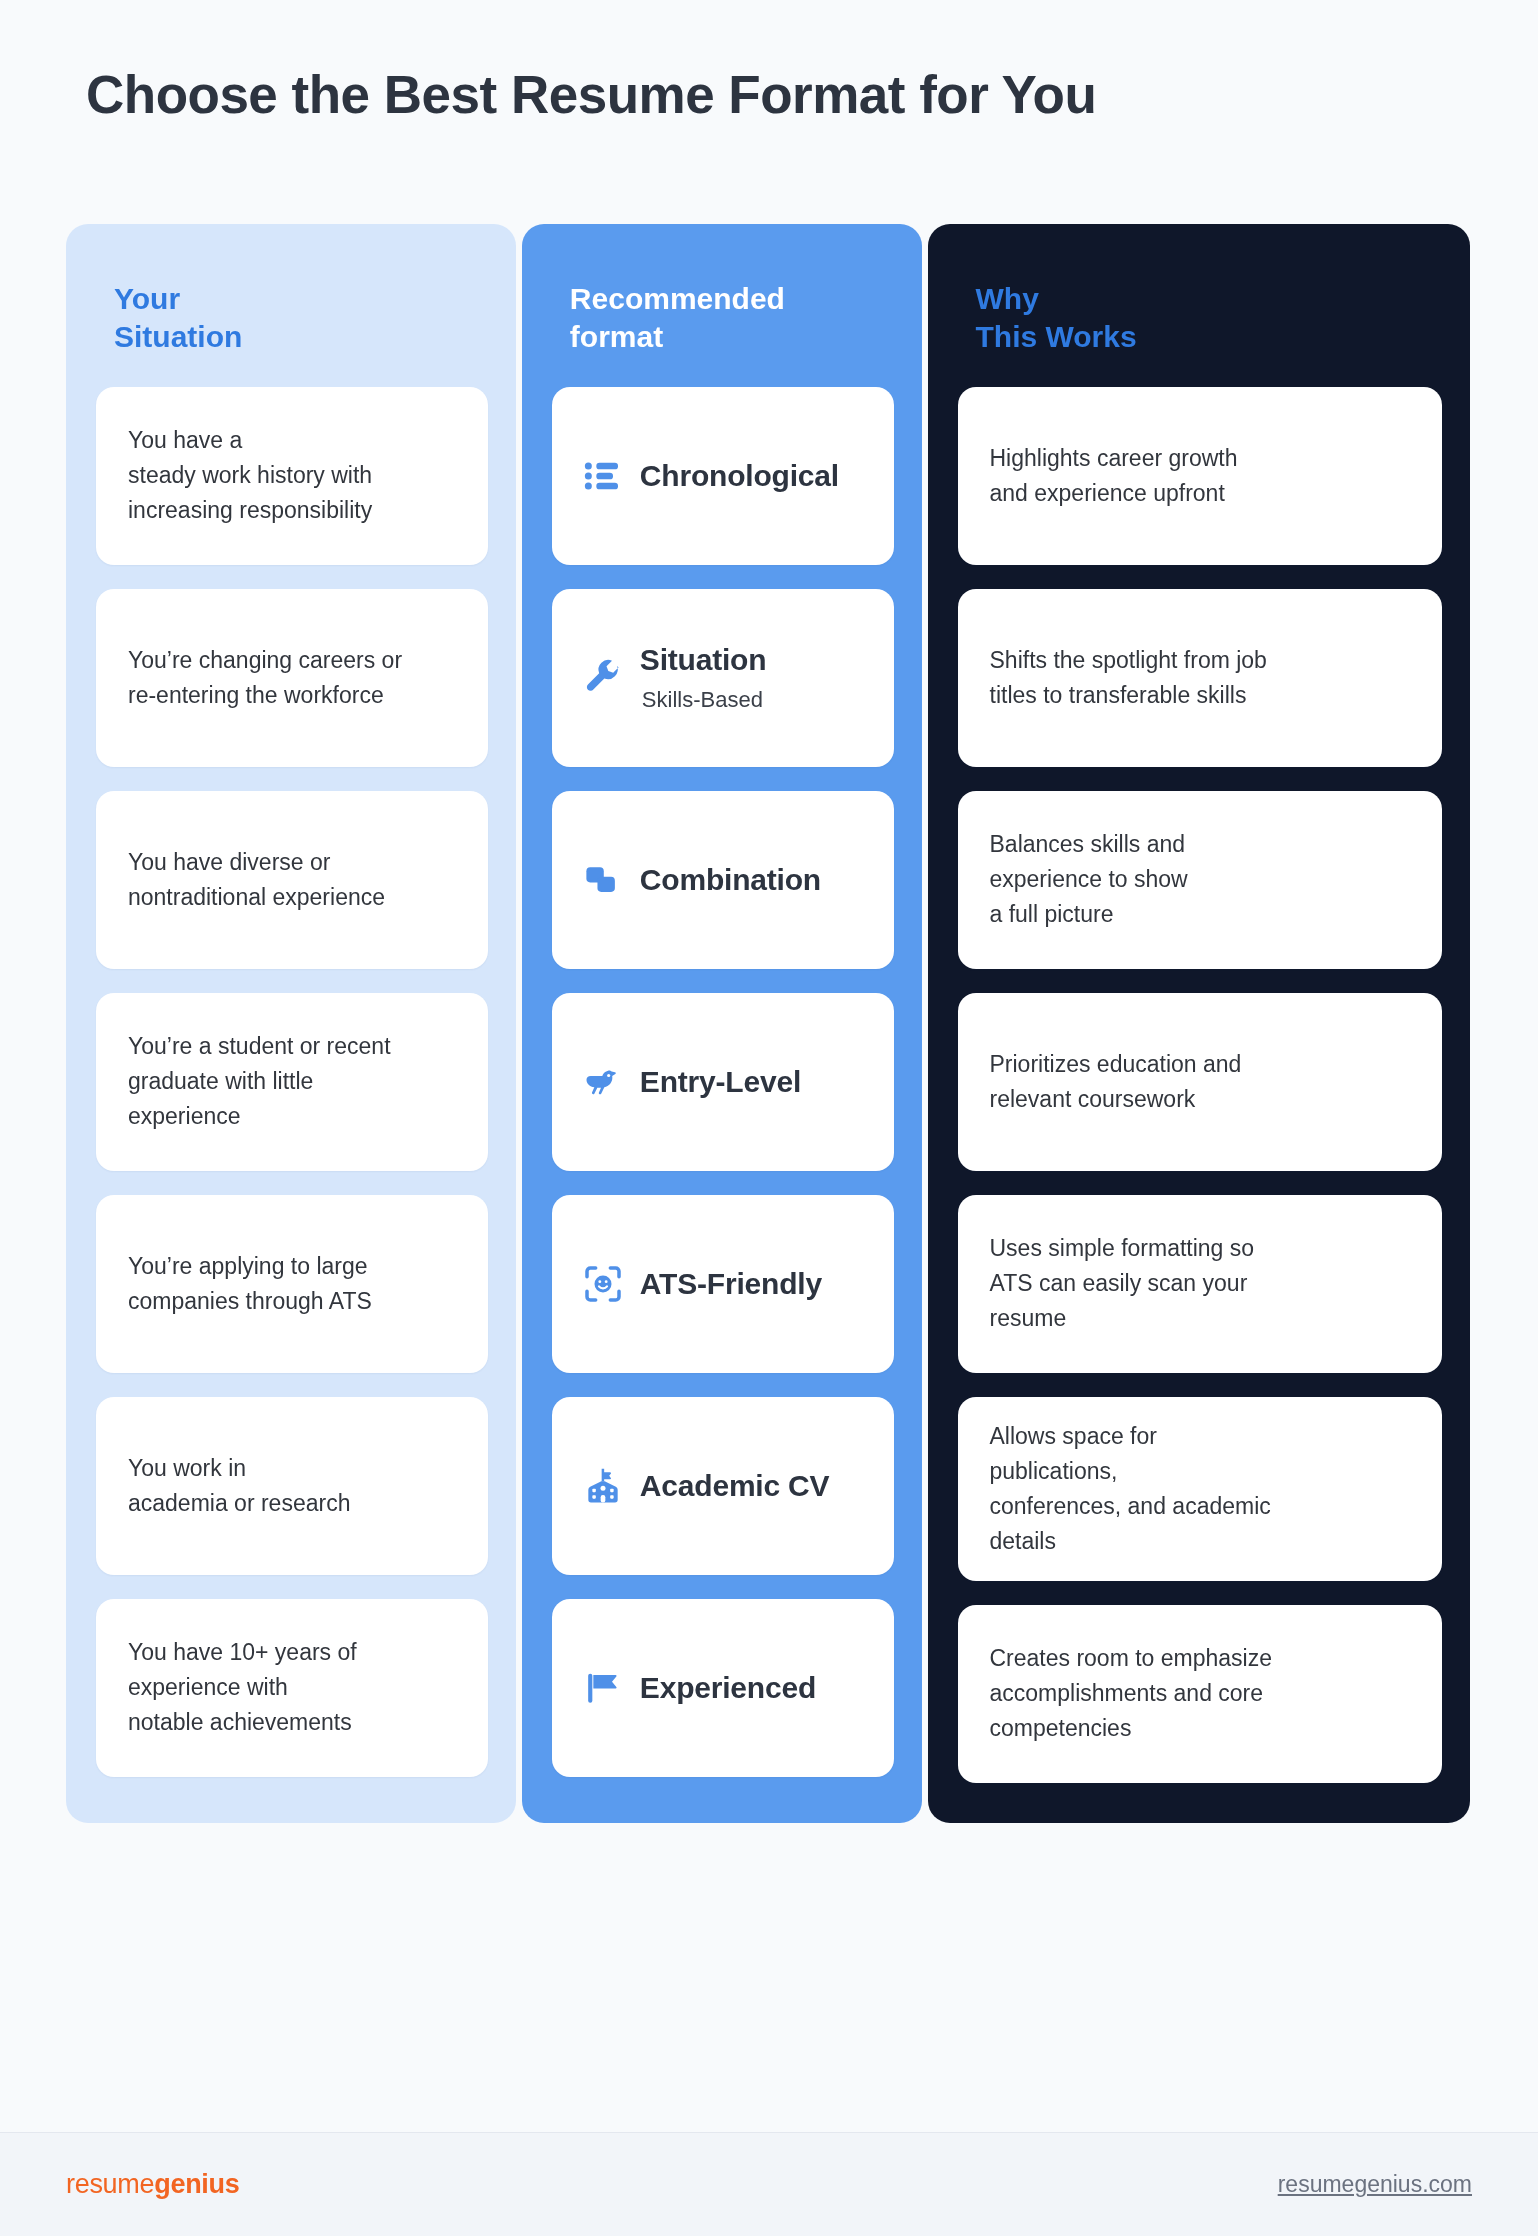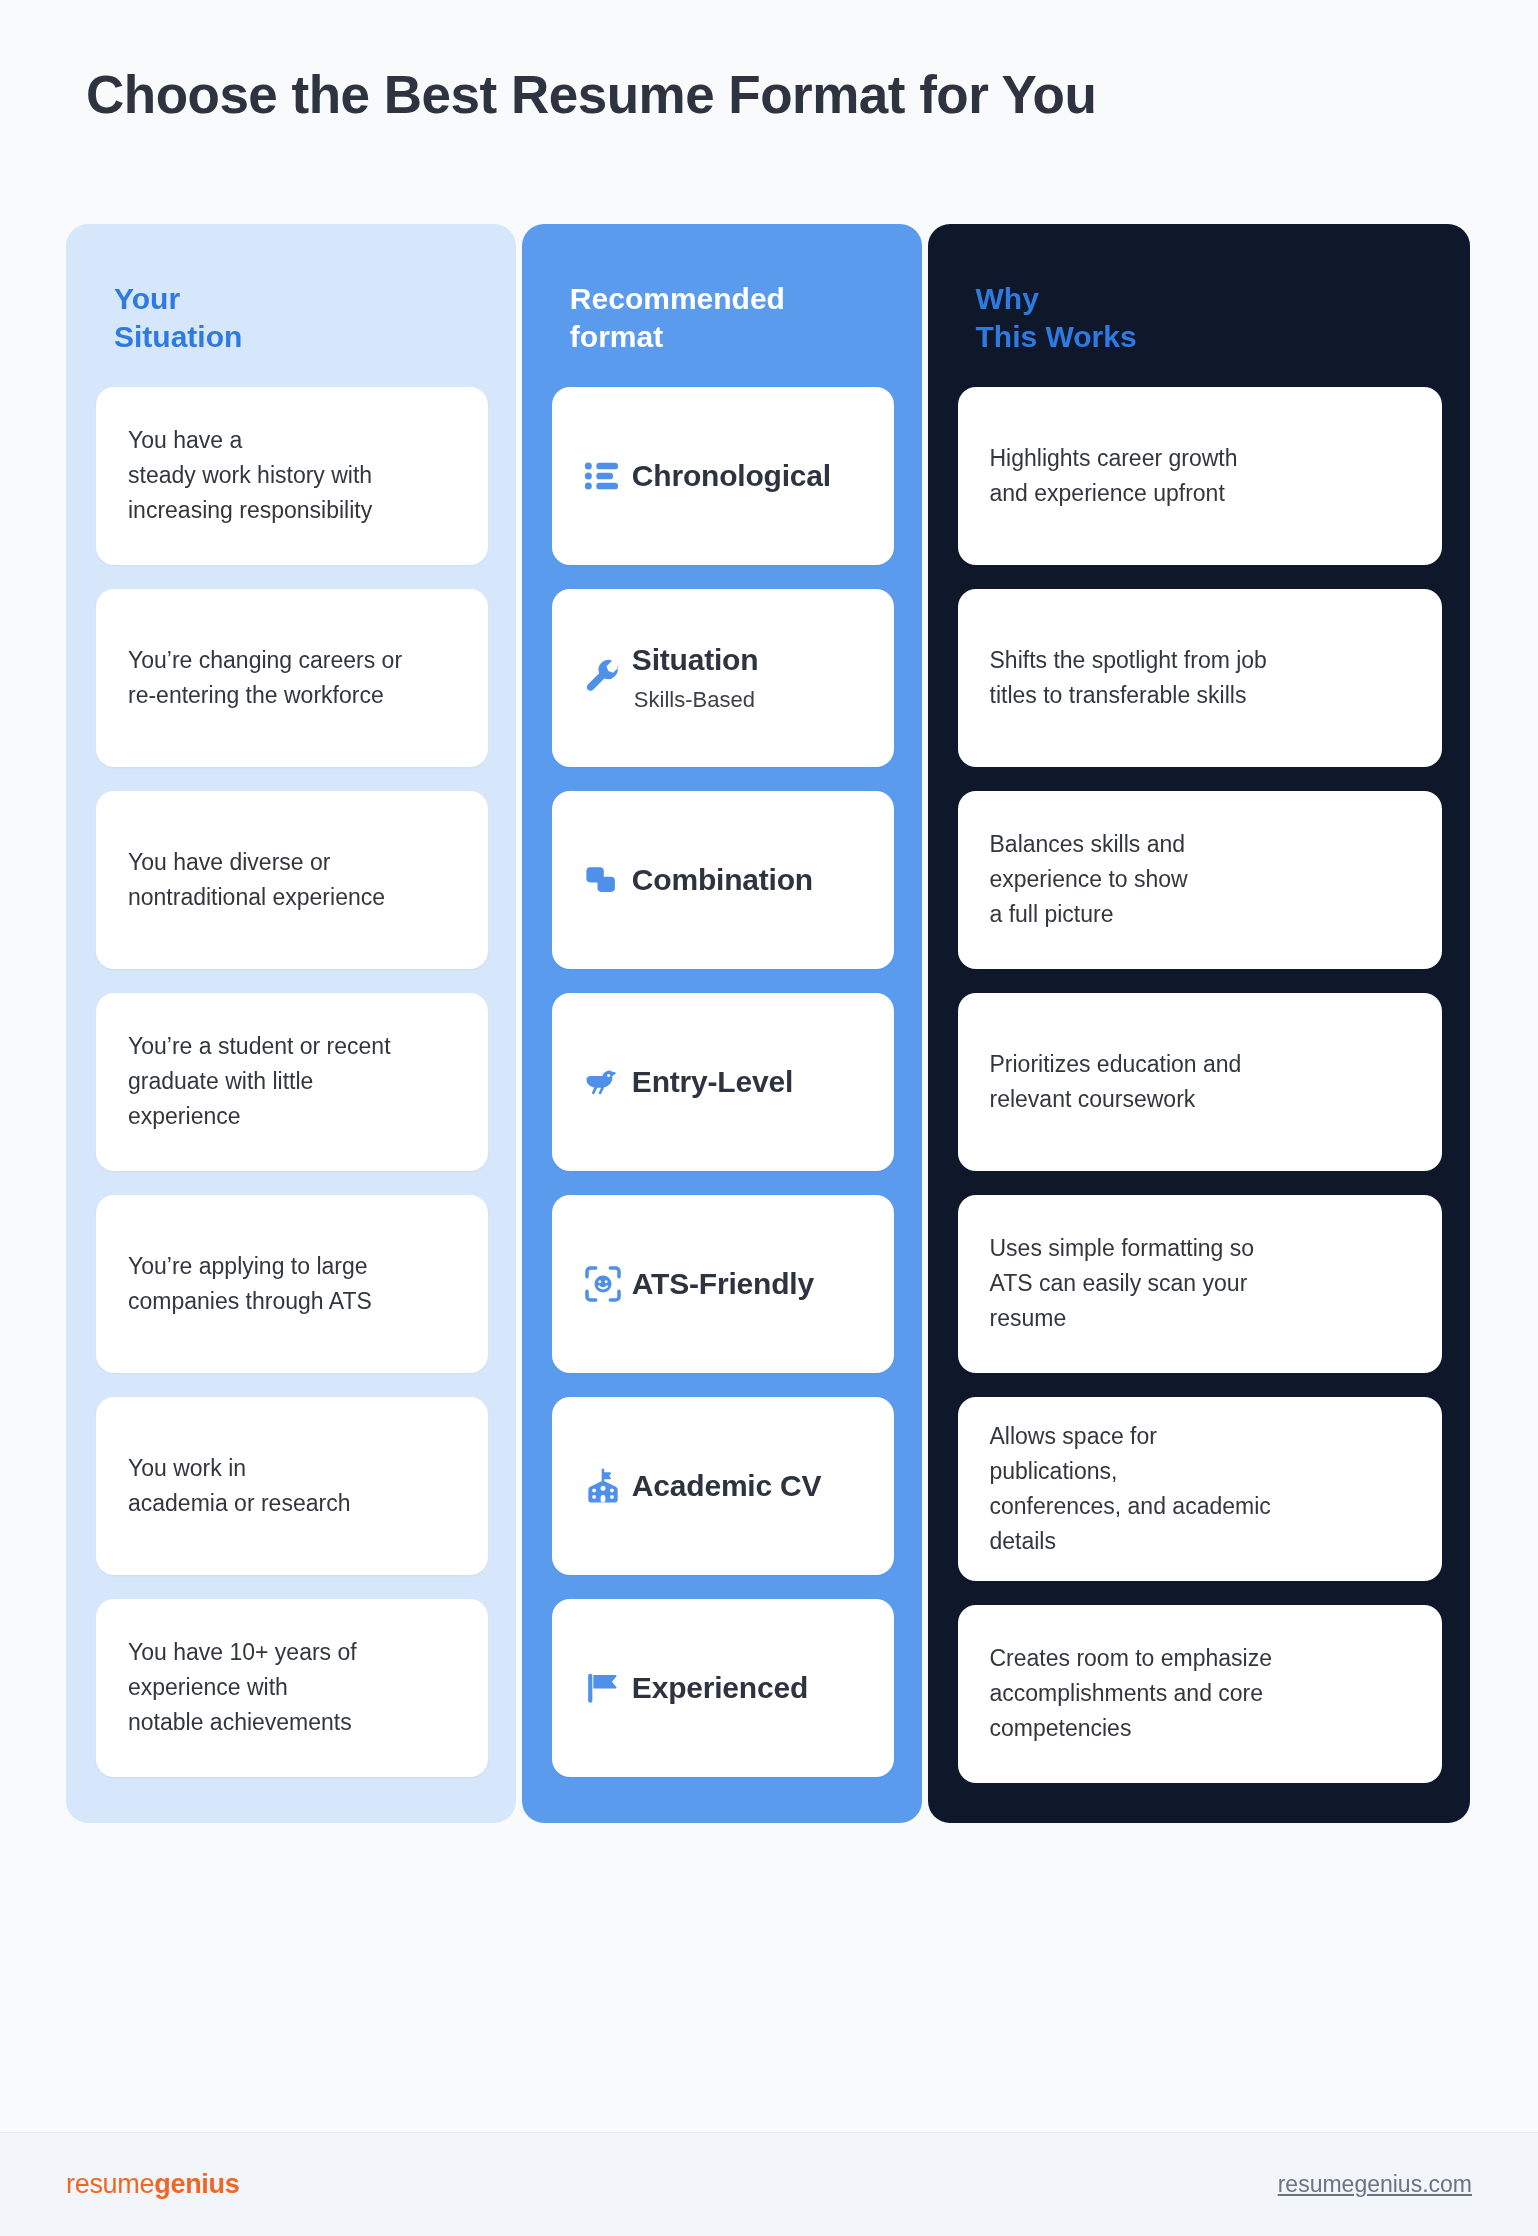--- a/index.html
+++ b/index.html
@@ -89,21 +89,21 @@
     font-size: 23px;
     line-height: 1.52;
     color: #32363d;
     white-space: pre-line;
   }
 
   
   .fmt-row {
     display: flex;
     align-items: center;
-    gap: 8px;
+    gap: 16px;
   }
   .fmt-icon {
     width: 42px;
     height: 42px;
     flex: 0 0 42px;
     display: flex;
     align-items: center;
     justify-content: center;
   }
   .fmt-icon svg { display: block; }

